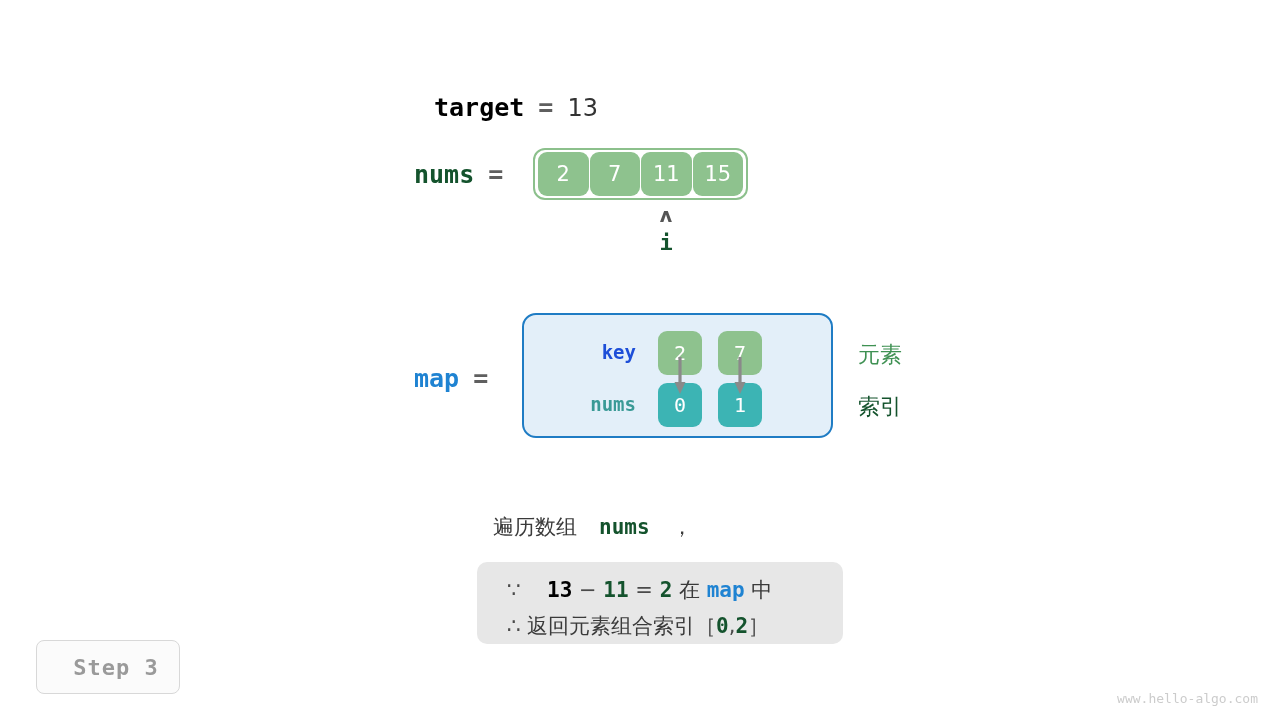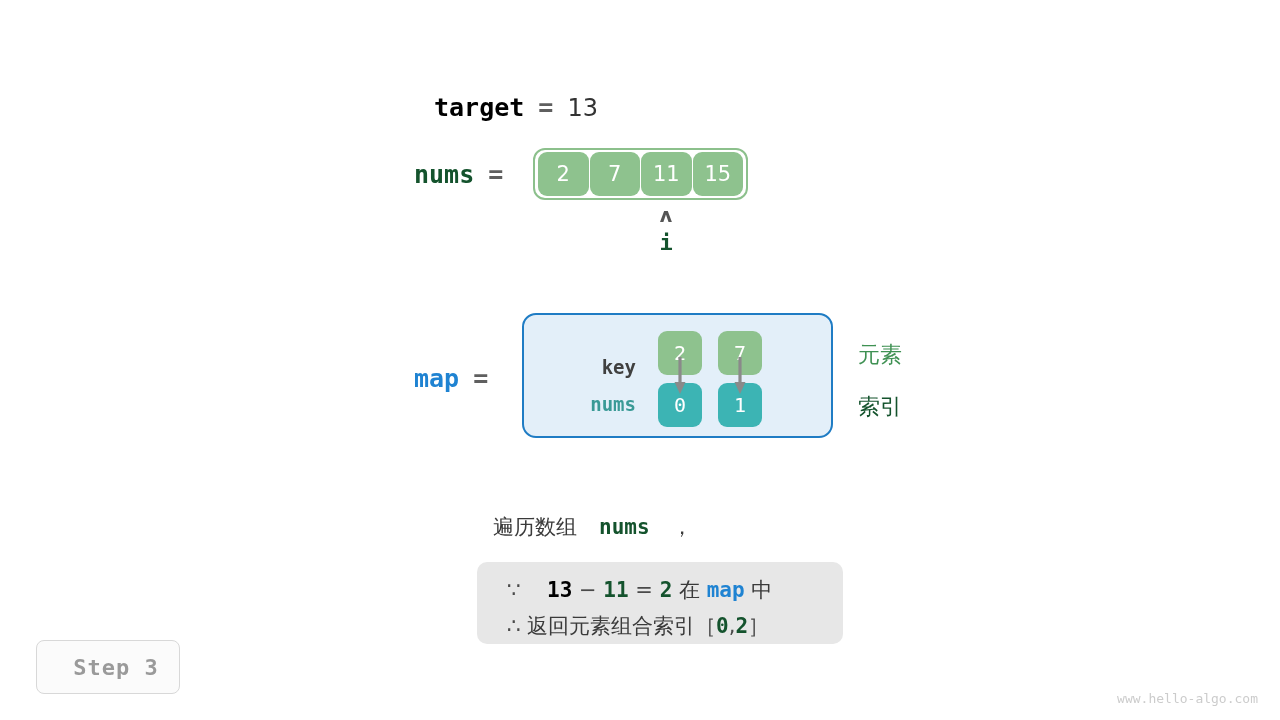--- a/index.html
+++ b/index.html
@@ -134,21 +134,21 @@
     width: 100%;
     height: 100%;
   }
   .kv-rowlabel {
     position: absolute;
     font-size: 19px;
     text-align: right;
     width: 90px;
     left: 22px;
   }
-  .kv-rowlabel.key   { top: 41px; color: #404040; }
+  .kv-rowlabel.key   { top: 26px; color: #1d4ed8; }
   .kv-rowlabel.value { top: 78px; color: #3a9a96; }
 
   .kv-cell {
     position: absolute;
     width: 44px;
     height: 44px;
     border-radius: 9px;
     display: flex;
     align-items: center;
     justify-content: center;

